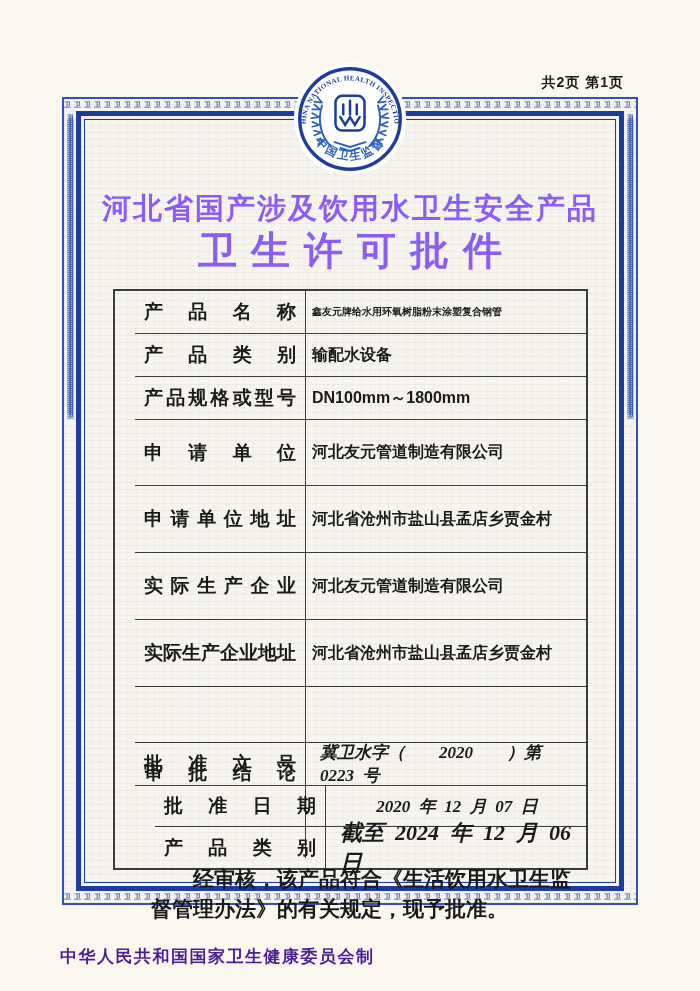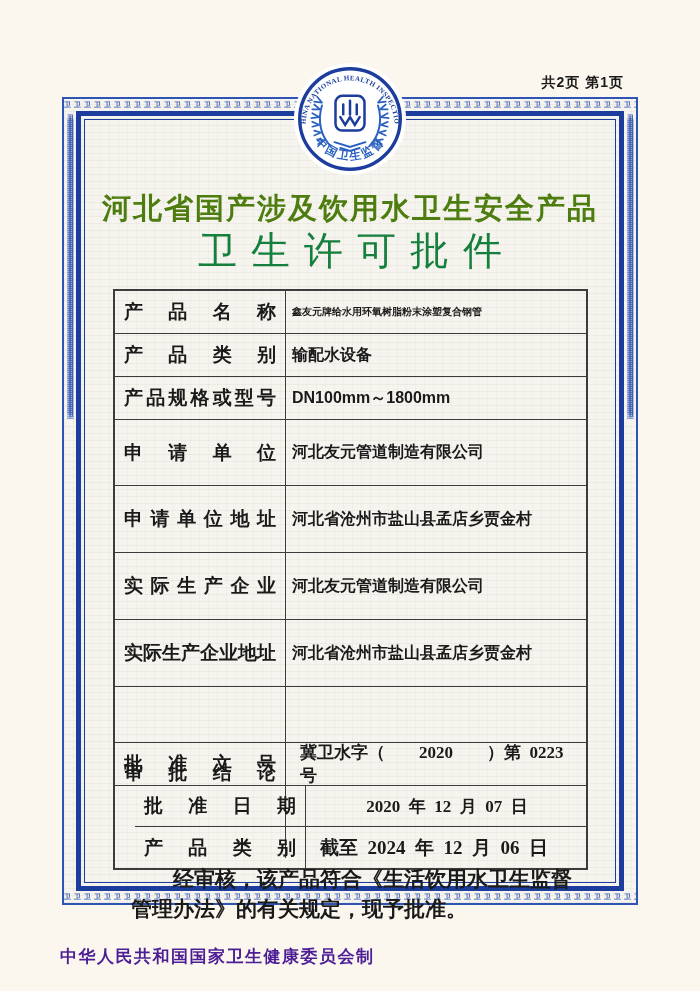--- a/index.html
+++ b/index.html
@@ -52,34 +52,34 @@
 
   
   .emblem{
     position:absolute;left:292px;top:61px;width:116px;height:116px;z-index:5;
   }
 
   
   .title1{
     position:absolute;left:0;right:0;top:189px;text-align:center;
     font-family:Liberation Mono, monospace;
-    font-size:29px;font-weight:bold;letter-spacing:2px;color:#4d7c0f;
+    font-size:29px;font-weight:bold;letter-spacing:2px;color:#8b5cf6;
   }
   .title2{
     position:absolute;left:0;right:0;top:224px;text-align:center;
     font-family:"Liberation Serif","DejaVu Serif",serif;
-    font-size:39px;font-weight:normal;letter-spacing:14px;color:#15803d;
+    font-size:39px;font-weight:bold;letter-spacing:14px;color:#8b5cf6;
     text-indent:14px;
   }
 
   
   .cert-table{
     position:absolute;left:113px;top:289px;width:475px;
     box-sizing:border-box;border:2px solid #3c3c3c;
-    background:transparent;z-index:2;
+    background:transparent;z-index:2;padding-left:20px;
   }
   .row{display:flex;box-sizing:border-box;border-bottom:1.5px solid #3c3c3c;}
   .row:last-child{border-bottom:none;}
   .cell-label{
     width:171px;flex:0 0 171px;box-sizing:border-box;
     border-right:1.5px solid #3c3c3c;
     display:flex;align-items:center;
     padding:0 9px;
   }
   .cell-label .lbl{
@@ -89,21 +89,21 @@
   }
   .cell-value{
     flex:1;display:flex;align-items:center;box-sizing:border-box;
     padding:0 4px 0 6px;
     font-size:16px;font-weight:bold;
     font-family:"Liberation Sans","DejaVu Sans",sans-serif;
     white-space:pre-wrap;
   }
   .h43{height:43px;} .h66{height:66px;} .h67{height:67px;}
   .h56{height:56px;flex-direction:column;} .h41{height:41px;margin-left:20px;}
-  .v-serif{font-family:"Liberation Serif","DejaVu Serif",serif;}
+  .v-serif{font-family:"Liberation Serif","DejaVu Serif",serif;font-style:italic;}
   .v-conclusion{
     display:block;padding:6px 10px 0 10px;
     font-size:21px;line-height:1.45;text-indent:2em;
     font-family:"Liberation Serif","DejaVu Serif",serif;
   }
   .v-center{justify-content:center;text-align:center;}
   .v-pad{padding-left:14px;}
 
   
   .footer{
@@ -252,20 +252,20 @@
       <div class="cell-label">
           <span class="lbl">批准日期</span>
         </div>
       <div class="cell-value v-serif v-center" style="font-size:17px;">2020  年  12  月  07  日</div>
     </div>
 
     <div class="row h41">
       <div class="cell-label">
           <span class="lbl">产品类别</span>
         </div>
-      <div class="cell-value v-serif v-pad" style="font-size:19px;">截至  2024  年  12  月  06  日</div>
+      <div class="cell-value v-serif v-pad" style="font-size:22px;">截至  2024  年  12  月  06  日</div>
     </div>
 
   </div>
 
   <div class="footer">中华人民共和国国家卫生健康委员会制</div>
 
 </div>
 
 </body></html>

